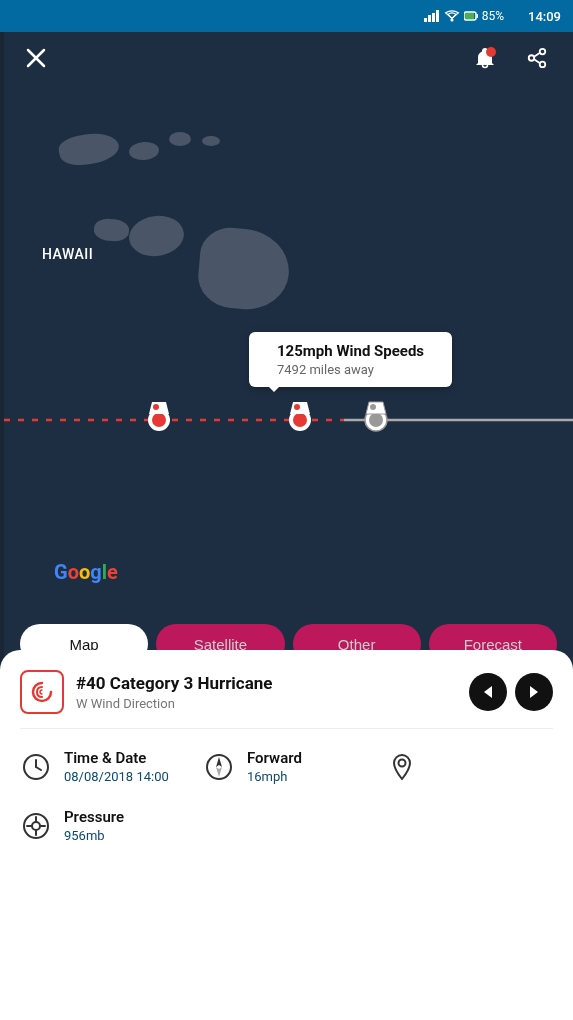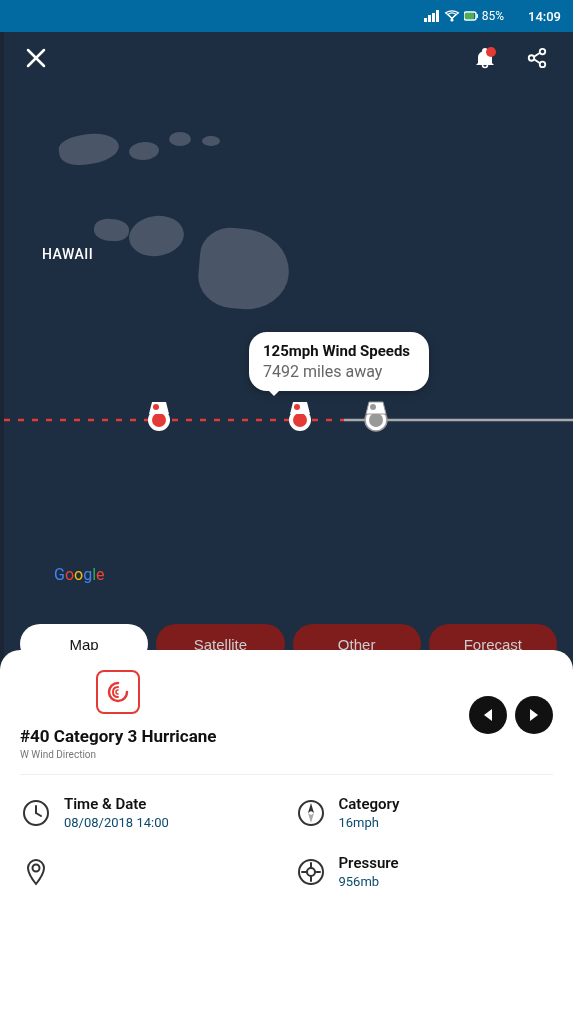--- a/index.html
+++ b/index.html
@@ -63,22 +63,22 @@
       background: #4a5568;
       border-radius: 50%;
     }
 
     
     .google-watermark {
       position: absolute;
       bottom: 90px;
       left: 50px;
       color: white;
-      font-size: 16px;
-      font-weight: 400;
+      font-size: 20px;
+      font-weight: 700;
     }
     .google-watermark span {
       color: #4285f4;
     }
     .google-watermark .g2 { color: #ea4335; }
     .google-watermark .g3 { color: #fbbc05; }
     .google-watermark .g4 { color: #4285f4; }
     .google-watermark .g5 { color: #34a853; }
     .google-watermark .g6 { color: #ea4335; }
 
@@ -118,41 +118,41 @@
       justify-content: center;
       cursor: pointer;
     }
 
     
     .tooltip {
       position: absolute;
       top: 308px;
       left: 245px;
       background: white;
-      border-radius: 18px;
-      padding: 10px 14px;
+      border-radius: 6px;
+      padding: 10px 28px;
       z-index: 60;
       box-shadow: 0 2px 8px rgba(0,0,0,0.3);
       min-width: 180px;
     }
     .tooltip::after {
       content: '';
       position: absolute;
       bottom: -10px;
       left: 20px;
       border: 5px solid transparent;
       border-top-color: white;
     }
     .tooltip-speed {
       font-size: 15px;
       font-weight: 700;
       color: #111;
     }
     .tooltip-distance {
-      font-size: 16px;
+      font-size: 13px;
       color: #666;
       margin-top: 2px;
     }
 
     
     .map-type-bar {
       position: absolute;
       bottom: 10px;
       left: 0;
       right: 0;
@@ -171,21 +171,21 @@
       cursor: pointer;
       display: flex;
       align-items: center;
       justify-content: center;
     }
     .map-type-btn.active {
       background: white;
       color: #111;
     }
     .map-type-btn.inactive {
-      background: #7f1d1d;
+      background: #be185d;
       color: #ccc;
     }
 
     
     .detail-card {
       position: absolute;
       bottom: 0;
       left: 0;
       right: 0;
       height: 370px;
@@ -199,41 +199,40 @@
       display: flex;
       align-items: center;
       justify-content: space-between;
       margin-bottom: 14px;
     }
 
     .card-header-left {
       display: flex;
       align-items: center;
       gap: 12px;
-      flex-direction: column;
     }
 
     .storm-icon-box {
       width: 44px;
       height: 44px;
       border-radius: 8px;
       border: 2px solid #e53935;
       display: flex;
       align-items: center;
       justify-content: center;
     }
 
     .card-title-group {}
     .card-title {
       font-size: 17px;
       font-weight: 700;
       color: #111;
     }
     .card-subtitle {
-      font-size: 10px;
+      font-size: 13px;
       color: #777;
       margin-top: 3px;
     }
 
     .nav-buttons {
       display: flex;
       gap: 8px;
     }
     .nav-btn {
       width: 38px;
@@ -250,21 +249,21 @@
     }
 
     .divider {
       height: 1px;
       background: #eee;
       margin: 8px 0;
     }
 
     .detail-grid {
       display: grid;
-      grid-template-columns: 1fr 1fr;
+      grid-template-columns: 1fr 1fr 1fr;
       gap: 24px 16px;
       margin-top: 20px;
     }
 
     .detail-item {
       display: flex;
       align-items: flex-start;
       gap: 12px;
     }
 
@@ -461,21 +460,21 @@
 
     <div class="detail-item">
       <div class="detail-icon">
         <svg width="28" height="28" viewBox="0 0 28 28">
           <circle cx="14" cy="14" r="12" fill="none" stroke="#333" stroke-width="2"></circle>
           <polygon points="14,4 17,14 14,12 11,14" fill="#333"></polygon>
           <polygon points="14,24 11,14 14,16 17,14" fill="#aaa"></polygon>
         </svg>
       </div>
       <div class="detail-text">
-        <div class="detail-label">Category</div>
+        <div class="detail-label">Forward</div>
         <div class="detail-value">16mph</div>
       </div>
     </div>
 
     <div class="detail-item">
       <div class="detail-icon">
         <svg width="24" height="28" viewBox="0 0 24 28">
           <path d="M12 2 C7.6 2 4 5.6 4 10 C4 16 12 26 12 26 C12 26 20 16 20 10 C20 5.6 16.4 2 12 2 Z" fill="none" stroke="#333" stroke-width="2"></path>
           <circle cx="12" cy="10" r="3.5" fill="none" stroke="#333" stroke-width="2"></circle>
         </svg>

